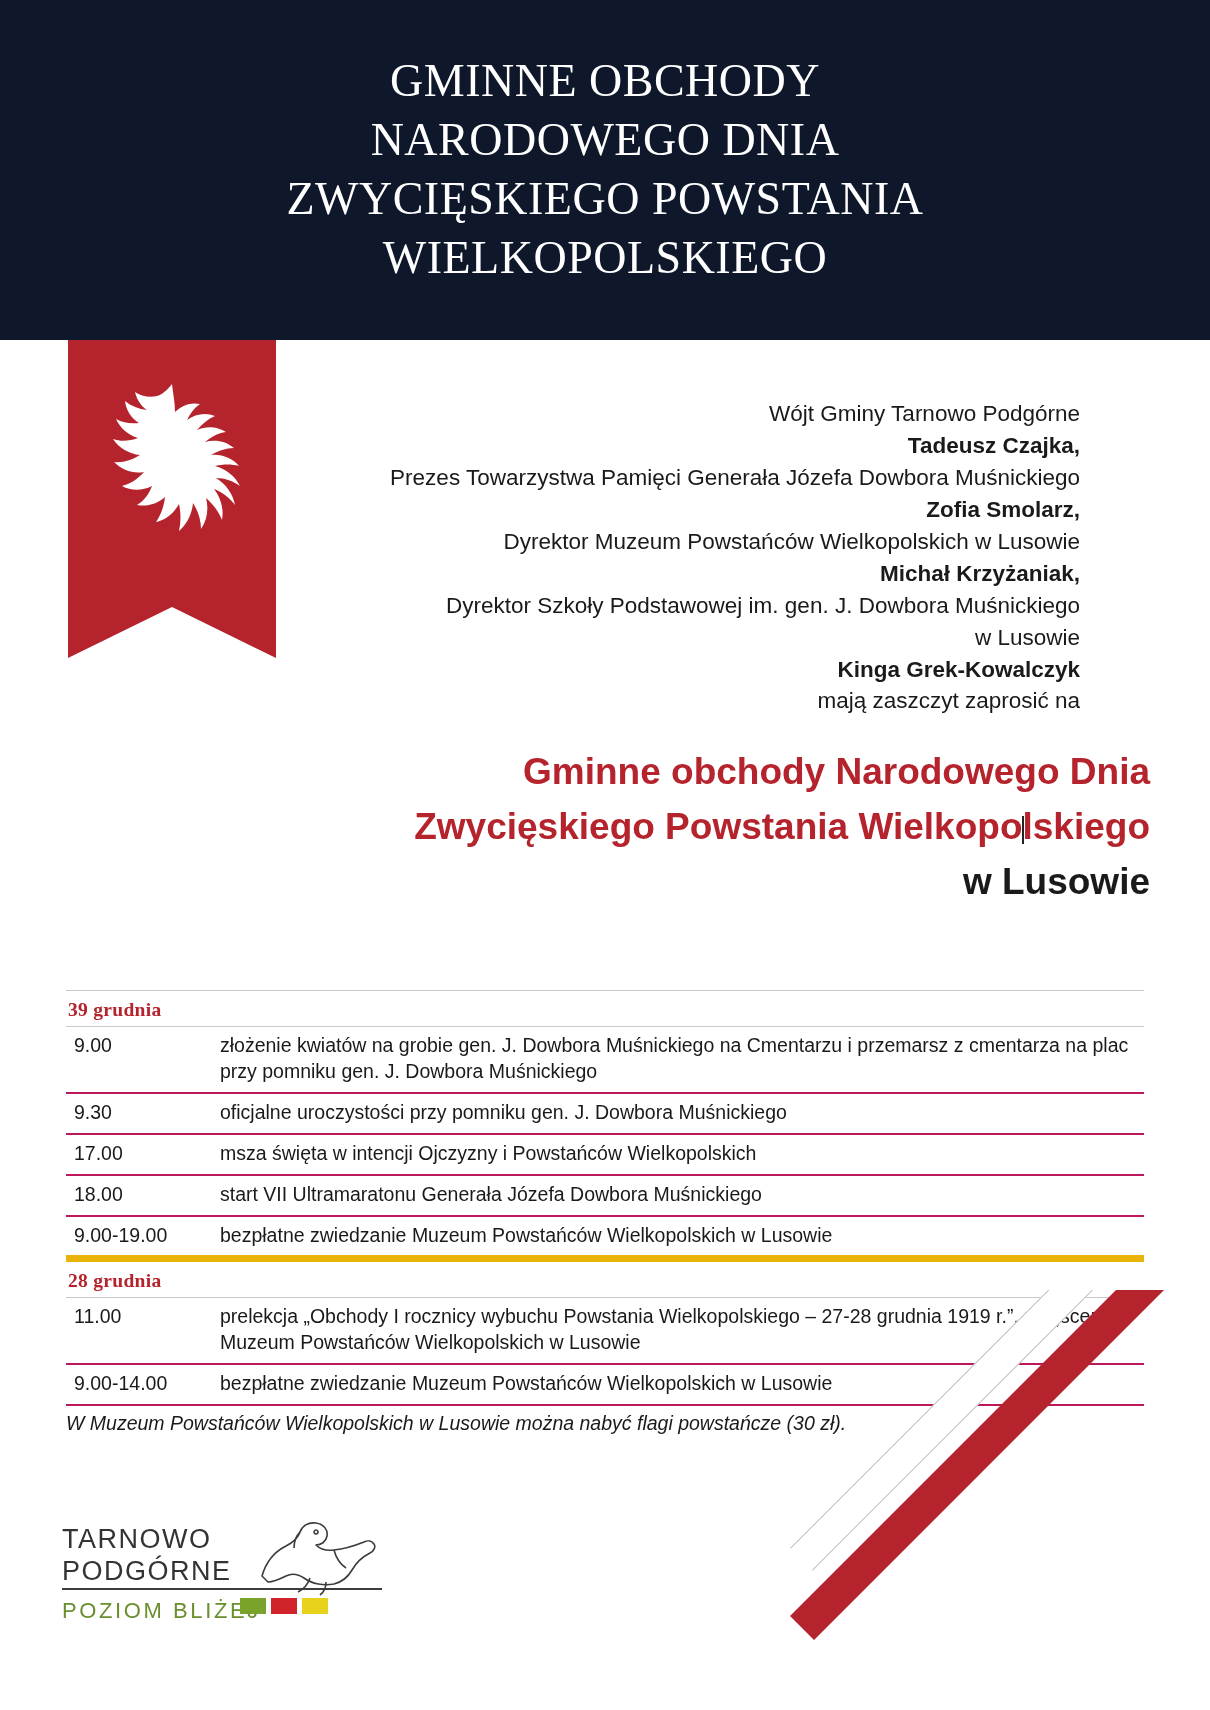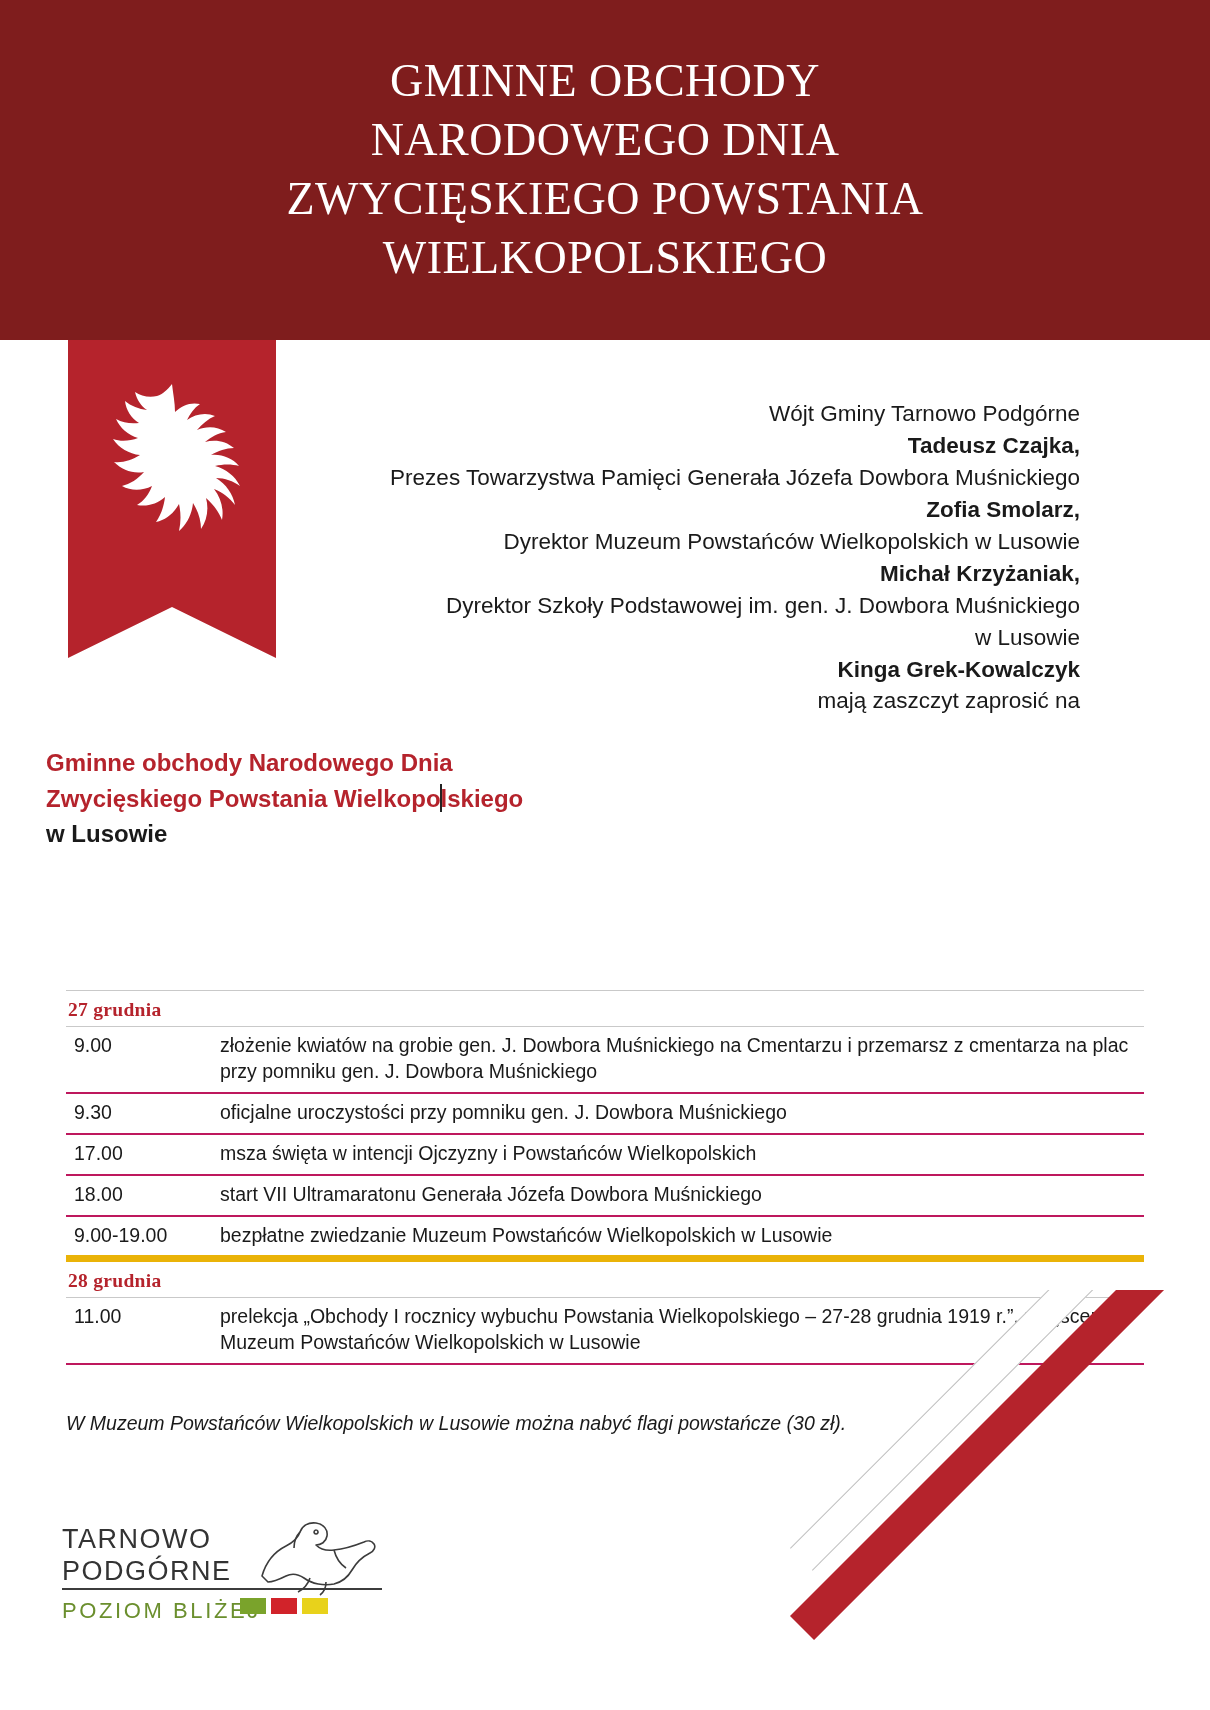--- a/index.html
+++ b/index.html
@@ -11,21 +11,21 @@
     height: 1710px;
     background: #ffffff;
     font-family: "Liberation Sans", sans-serif;
     color: #1a1a1a;
     position: relative;
     overflow: hidden;
   }
 
   
   .header-banner {
-    background: #7f1d1d;
+    background: #0f172a;
     width: 100%;
     height: 340px;
     box-sizing: border-box;
     padding: 52px 60px 0 60px;
     position: relative;
   }
   .header-title {
     color: #ffffff;
     font-family: "Liberation Serif", serif;
     font-size: 46px;
@@ -70,26 +70,26 @@
     font-size: 22.5px;
     line-height: 1.42;
     color: #1a1a1a;
   }
   .intro div { white-space: nowrap; }
   .intro .strong { font-weight: bold; }
 
   
   .event-title {
     position: absolute;
-    left: 46px;
+    left: 60px;
     top: 745px;
     width: 1090px;
-    text-align: left;
+    text-align: right;
     color: #b5232c;
-    font-size: 24px;
+    font-size: 37px;
     font-weight: bold;
     line-height: 1.48;
   }
   .event-title .line3 {
     color: #1a1a1a;
   }
   .caret {
     display: inline-block;
     width: 2px;
     height: 28px;
@@ -280,21 +280,21 @@
 
 <div class="event-title">
   <div>Gminne obchody Narodowego Dnia</div>
   <div><span>Zwycięskiego Powstania Wielkopo</span><span class="caret"></span><span>lskiego</span></div>
   <div class="line3">w Lusowie</div>
 </div>
 
 <table class="schedule">
   <tbody>
     <tr class="day-row">
-      <td colspan="2" class="day-label">27 grudnia</td>
+      <td colspan="2" class="day-label">39 grudnia</td>
     </tr>
     <tr>
       <td class="time-cell">9.00</td>
       <td class="desc-cell">złożenie kwiatów na grobie gen. J. Dowbora Muśnickiego na Cmentarzu i przemarsz z cmentarza na plac przy pomniku gen. J. Dowbora Muśnickiego</td>
     </tr>
     <tr>
       <td class="time-cell">9.30</td>
       <td class="desc-cell">oficjalne uroczystości przy pomniku gen. J. Dowbora Muśnickiego</td>
     </tr>
     <tr>
@@ -309,20 +309,24 @@
       <td class="time-cell">9.00-19.00</td>
       <td class="desc-cell">bezpłatne zwiedzanie Muzeum Powstańców Wielkopolskich w Lusowie</td>
     </tr>
 
     <tr class="day-row">
       <td colspan="2" class="day-label">28 grudnia</td>
     </tr>
     <tr>
       <td class="time-cell">11.00</td>
       <td class="desc-cell">prelekcja „Obchody I rocznicy wybuchu Powstania Wielkopolskiego – 27-28 grudnia 1919 r.”, miejsce: Muzeum Powstańców Wielkopolskich w Lusowie</td>
+    </tr>
+    <tr>
+      <td class="time-cell">9.00-14.00</td>
+      <td class="desc-cell">bezpłatne zwiedzanie Muzeum Powstańców Wielkopolskich w Lusowie</td>
     </tr>
   </tbody>
 </table>
 
 <div class="footnote">W Muzeum Powstańców Wielkopolskich w Lusowie można nabyć flagi powstańcze (30 zł).</div>
 
 <div class="logo">
   <div class="logo-text">
     <div>TARNOWO</div>
     <div>PODGÓRNE</div>

